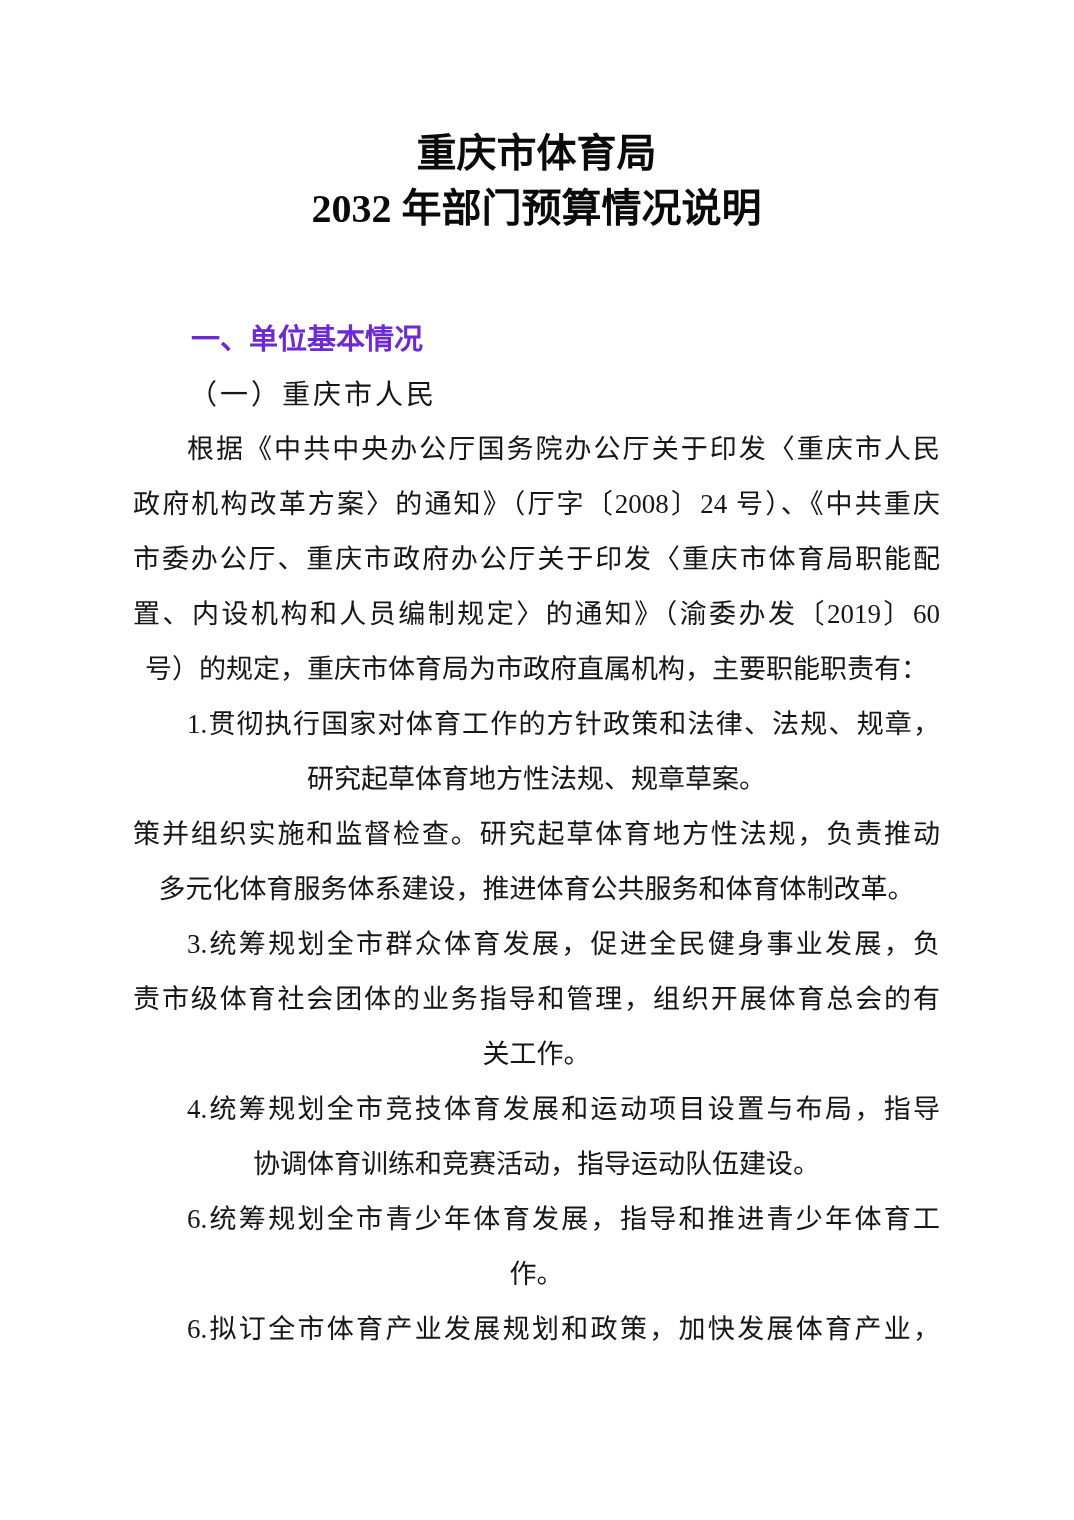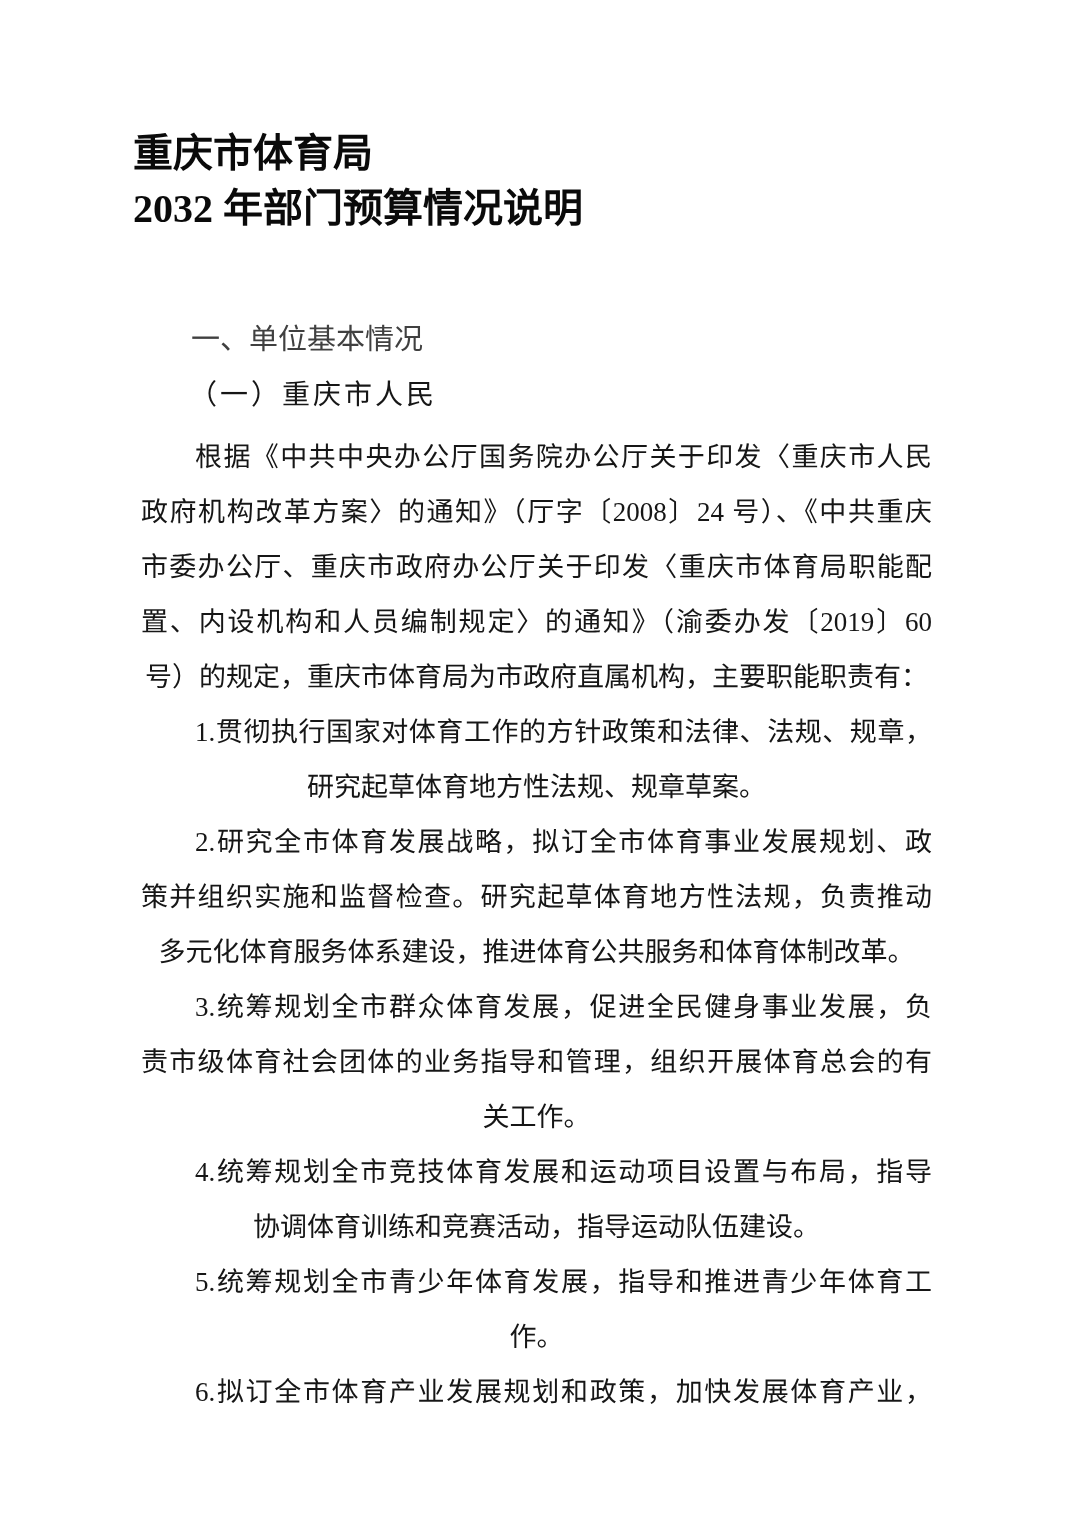--- a/index.html
+++ b/index.html
@@ -13,50 +13,51 @@
     height: 1520px;
     background: #ffffff;
     color: #111111;
     overflow: hidden;
     box-sizing: border-box;
     padding: 130px 134px 0 133px;
     font-family: "Liberation Serif", "DejaVu Serif", serif;
   }
   .title {
     margin: 0;
+    text-align: center;
     font-size: 40px;
     font-weight: bold;
     line-height: 48px;
     font-family: "Liberation Serif", "DejaVu Serif", serif;
     color: #0a0a0a;
   }
   .subtitle {
     line-height: 62px;
   }
   .section-heading {
     margin: 72px 0 0 0;
     font-size: 29px;
-    font-weight: normal;
+    font-weight: bold;
     line-height: 55px;
     text-indent: 2em;
     font-family: "Liberation Sans", "DejaVu Sans", sans-serif;
-    color: #404040;
+    color: #6d28d9;
   }
   .subsection-heading {
     margin: 0;
     font-size: 28px;
     font-weight: normal;
     line-height: 55px;
     text-indent: 2em;
     letter-spacing: 3px;
     font-family: "Liberation Serif", "DejaVu Serif", serif;
     color: #161616;
   }
   .body-text {
-    margin: 8px;
+    margin: 0;
     font-size: 27px;
     color: #161616;
   }
   .body-line {
     line-height: 55px;
     white-space: nowrap;
     text-align: center;
   }
   .body-line.indent {
     text-indent: 2em;
@@ -77,25 +78,24 @@
   <h2 class="section-heading">一、单位基本情况</h2>
   <h3 class="subsection-heading">（一）重庆市人民</h3>
   <div class="body-text">
       <div class="body-line indent justify">根据《中共中央办公厅国务院办公厅关于印发〈重庆市人民</div>
       <div class="body-line justify">政府机构改革方案〉的通知》（厅字〔2008〕24 号）、《中共重庆</div>
       <div class="body-line justify">市委办公厅、重庆市政府办公厅关于印发〈重庆市体育局职能配</div>
       <div class="body-line justify">置、内设机构和人员编制规定〉的通知》（渝委办发〔2019〕60</div>
       <div class="body-line">号）的规定，重庆市体育局为市政府直属机构，主要职能职责有：</div>
       <div class="body-line indent justify">1.贯彻执行国家对体育工作的方针政策和法律、法规、规章，</div>
       <div class="body-line">研究起草体育地方性法规、规章草案。</div>
-      <div class="body-line indent justify">2.研究全市体育发展战略，拟订全市体育事业发展规划、政</div>
       <div class="body-line justify">策并组织实施和监督检查。研究起草体育地方性法规，负责推动</div>
       <div class="body-line">多元化体育服务体系建设，推进体育公共服务和体育体制改革。</div>
       <div class="body-line indent justify">3.统筹规划全市群众体育发展，促进全民健身事业发展，负</div>
       <div class="body-line justify">责市级体育社会团体的业务指导和管理，组织开展体育总会的有</div>
       <div class="body-line">关工作。</div>
       <div class="body-line indent justify">4.统筹规划全市竞技体育发展和运动项目设置与布局，指导</div>
       <div class="body-line">协调体育训练和竞赛活动，指导运动队伍建设。</div>
-      <div class="body-line indent justify">5.统筹规划全市青少年体育发展，指导和推进青少年体育工</div>
+      <div class="body-line indent justify">6.统筹规划全市青少年体育发展，指导和推进青少年体育工</div>
       <div class="body-line">作。</div>
       <div class="body-line indent justify">6.拟订全市体育产业发展规划和政策，加快发展体育产业，</div>
     </div>
 </div>
 
 </body></html>

